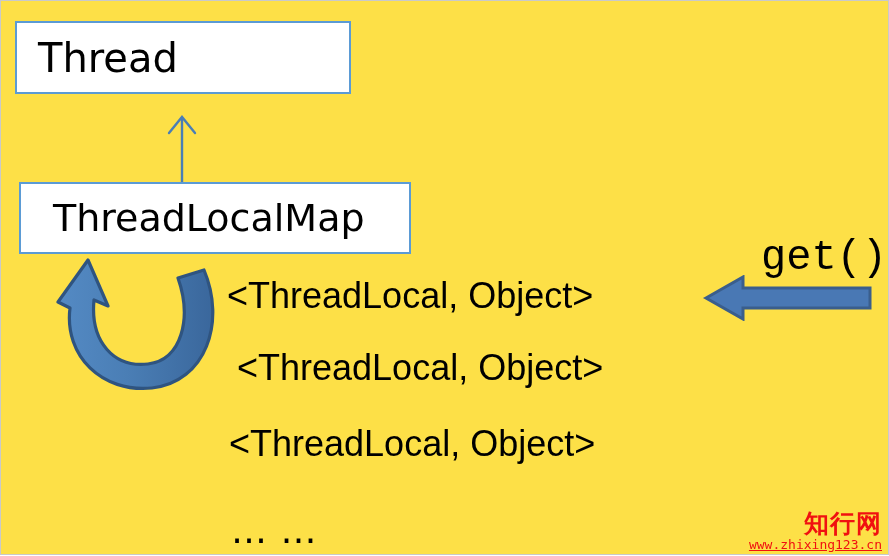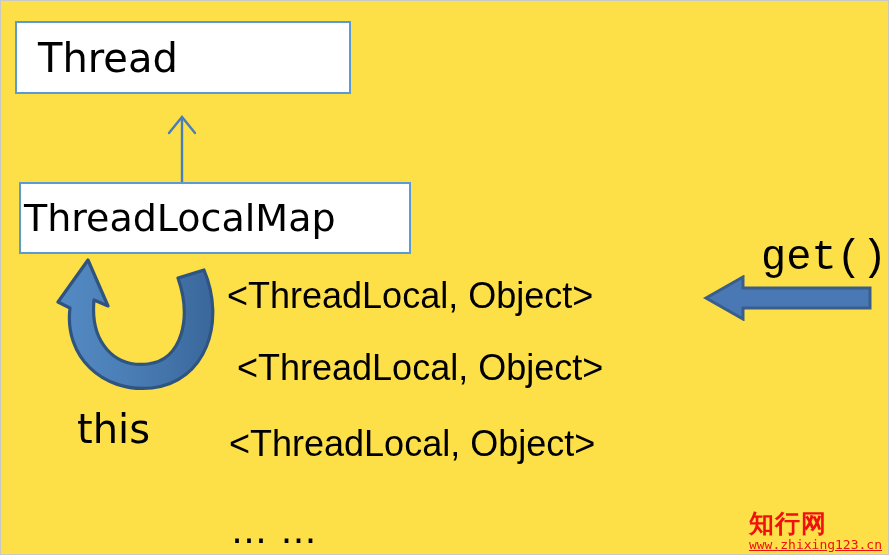--- a/index.html
+++ b/index.html
@@ -47,21 +47,21 @@
   }
 
   #box-tlmap {
     left: 18px;
     top: 181px;
     width: 392px;
     height: 72px;
   }
   #box-tlmap .cls-label {
     font-size: 38px;
-    padding-left: 3px;
+    padding-left: 32px;
     line-height: 1;
   }
 
   
   #inherit-arrow {
     position: absolute;
     left: 155px;
     top: 110px;
     width: 56px;
     height: 74px;
@@ -129,21 +129,21 @@
     color: #000000;
     line-height: 1;
     white-space: nowrap;
   }
 
   
   #watermark {
     position: absolute;
     right: 6px;
     bottom: 3px;
-    text-align: left;
+    text-align: right;
     color: #ee1111;
     line-height: 1;
     margin-top: 16px;
   }
   #watermark .wm-cn {
     display: block;
     font-family: "DejaVu Sans", "Liberation Sans", sans-serif;
     font-size: 25px;
     font-weight: 700;
     color: #f01010;
@@ -196,21 +196,20 @@
           L 2,46
           L 32,4
           L 52,50
           L 38,44
           C 34,86 58,112 92,108
           C 126,104 136,62 122,22
           Z" fill="url(#curveGrad)" stroke="#2f5480" stroke-width="3.2" stroke-linejoin="round"></path>
     </svg>
   </div>
 
-  <div id="this-label">this</div>
 
   <div class="entry" id="entry-0">&lt;ThreadLocal, Object&gt;</div>
   <div class="entry" id="entry-1">&lt;ThreadLocal, Object&gt;</div>
   <div class="entry" id="entry-2">&lt;ThreadLocal, Object&gt;</div>
   <div id="entry-ellipsis">… …</div>
 
   <div id="get-arrow">
     <svg width="172" height="46" viewBox="0 0 172 46" xmlns="http://www.w3.org/2000/svg">
       <path d="M 5,23 L 42,2 L 42,13 L 169,13 L 169,33 L 42,33 L 42,44 Z" fill="#4978B4" stroke="#3A5E8C" stroke-width="3" stroke-linejoin="miter"></path>
     </svg>

